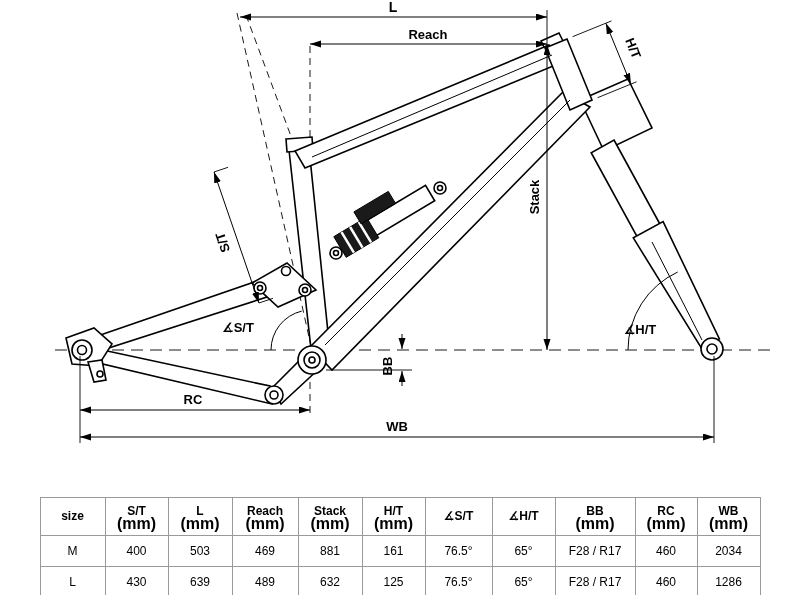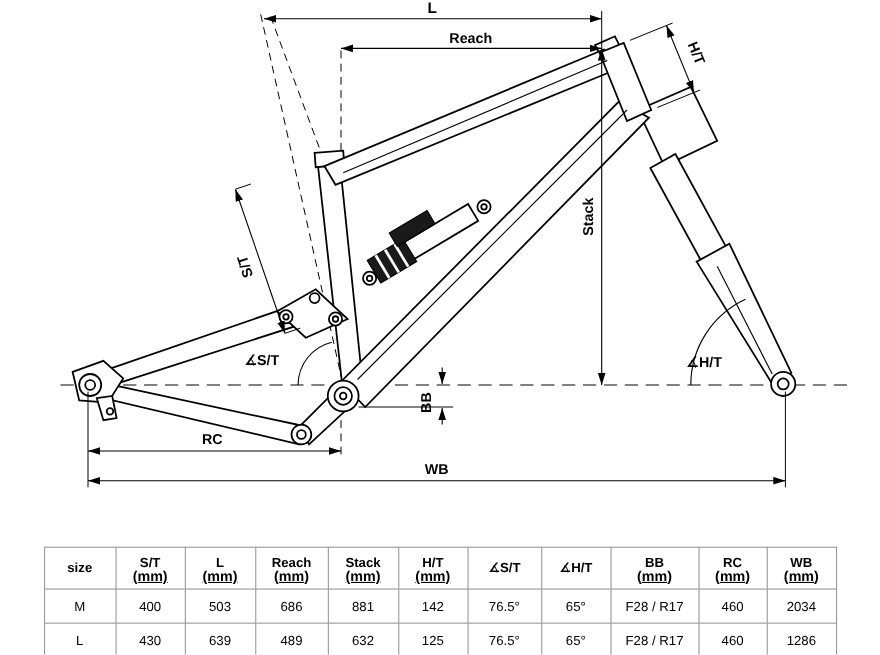--- a/index.html
+++ b/index.html
@@ -15,21 +15,21 @@
   .axle { stroke-dasharray:12 7; }
   .frame { stroke:#000; stroke-width:1.6; fill:#fff; }
   .thin { stroke:#000; stroke-width:1; fill:none; }
   .dark { fill:#1a1a1a; stroke:#000; stroke-width:1; }
   .gap { stroke:#fff; stroke-width:2.5; fill:none; }
   table { border-collapse:collapse; table-layout:fixed; margin:5px auto 0 auto; background:#fff; }
   th, td { border:1px solid #999; text-align:center; vertical-align:middle; padding:0; overflow:hidden; }
   th { font-size:12px; font-weight:bold; height:37px; }
   td { font-size:12px; font-weight:normal; height:30px; }
   th .label { display:block; line-height:13px; }
-  th .unit { display:block; font-size:13px; line-height:11px;text-decoration:underline; }
+  th .unit { display:block; font-size:16px; line-height:11px; }
 </style>
 </head>
 <body>
 
 <div class="page">
 
   <svg width="800" height="492" viewBox="0 0 800 492">
     <defs>
       <marker id="arrow" markerWidth="12" markerHeight="8" refX="11" refY="3.5" orient="auto-start-reverse">
         <path d="M0,0 L11,3.5 L0,7 Z" fill="#000"></path>
@@ -230,23 +230,23 @@
             <span class="label">WB</span>
             <span class="unit">(mm)</span>
           </th>
       </tr>
     </thead>
     <tbody>
       <tr>
         <td>M</td>
         <td>400</td>
         <td>503</td>
-        <td>686</td>
+        <td>469</td>
         <td>881</td>
-        <td>142</td>
+        <td>161</td>
         <td>76.5°</td>
         <td>65°</td>
         <td>F28 / R17</td>
         <td>460</td>
         <td>2034</td>
       </tr>
       <tr>
         <td>L</td>
         <td>430</td>
         <td>639</td>

